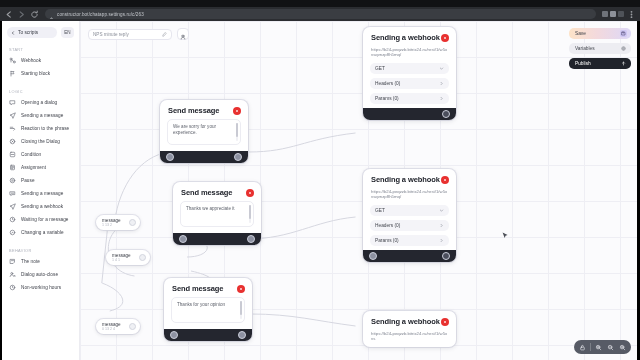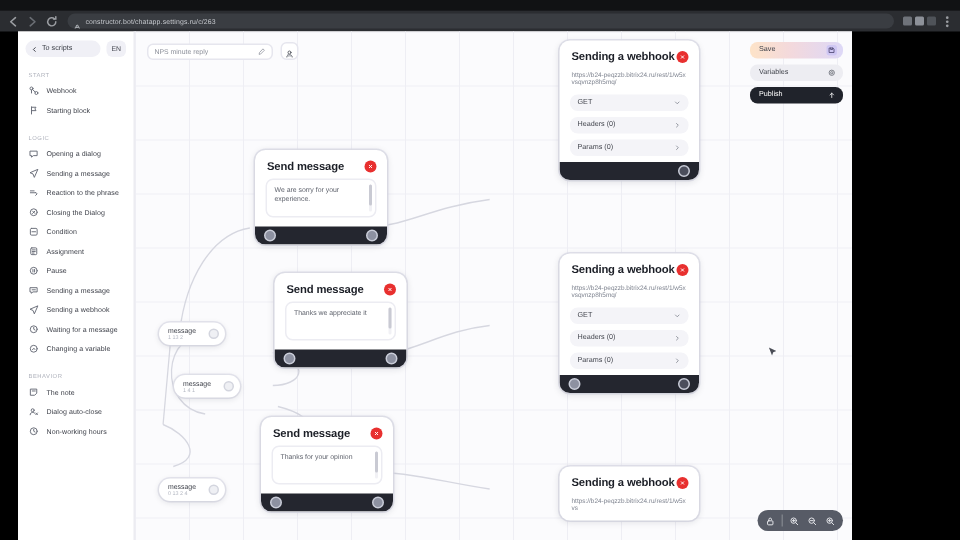--- a/index.html
+++ b/index.html
@@ -34,21 +34,21 @@
     letter-spacing: .1px;
   }
   .chrome-right { display: flex; align-items: center; gap: 3px; margin-left: 2px; }
   .tabstrip-right { display:flex; gap:2px; }
   .tab-sq { width: 6px; height: 6px; border-radius: 1px; background: #6f737a; }
   .tab-sq.b { background:#8d9199; }
   .tab-sq.c { background:#4f5359; }
 
   
   .app {
-    position: absolute; left: 12px; top: 21px; width: 556px; height: 339px;
+    position: absolute; left: 2px; top: 21px; width: 635px; height: 339px;
     background: #ffffff; display: flex;
   }
 
   
   .sidebar {
     width: 78px; height: 100%; background: #ffffff; border-right: 1px solid #ececf1;
     padding: 6px 0 0 0; overflow: hidden; position: relative;
   }
   .side-top { display: flex; align-items: center; gap: 4px; padding: 0 5px 0 5px; }
   .back-pill {

